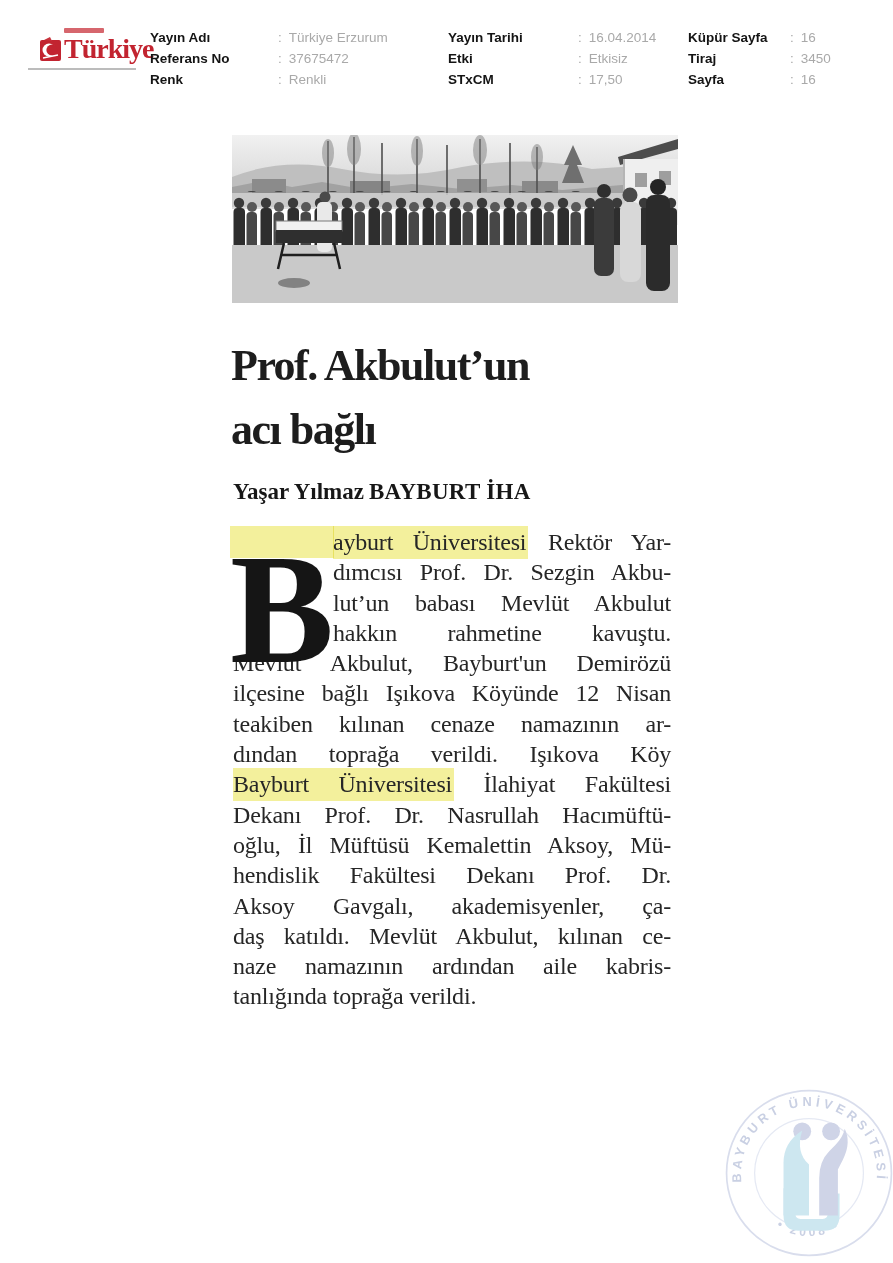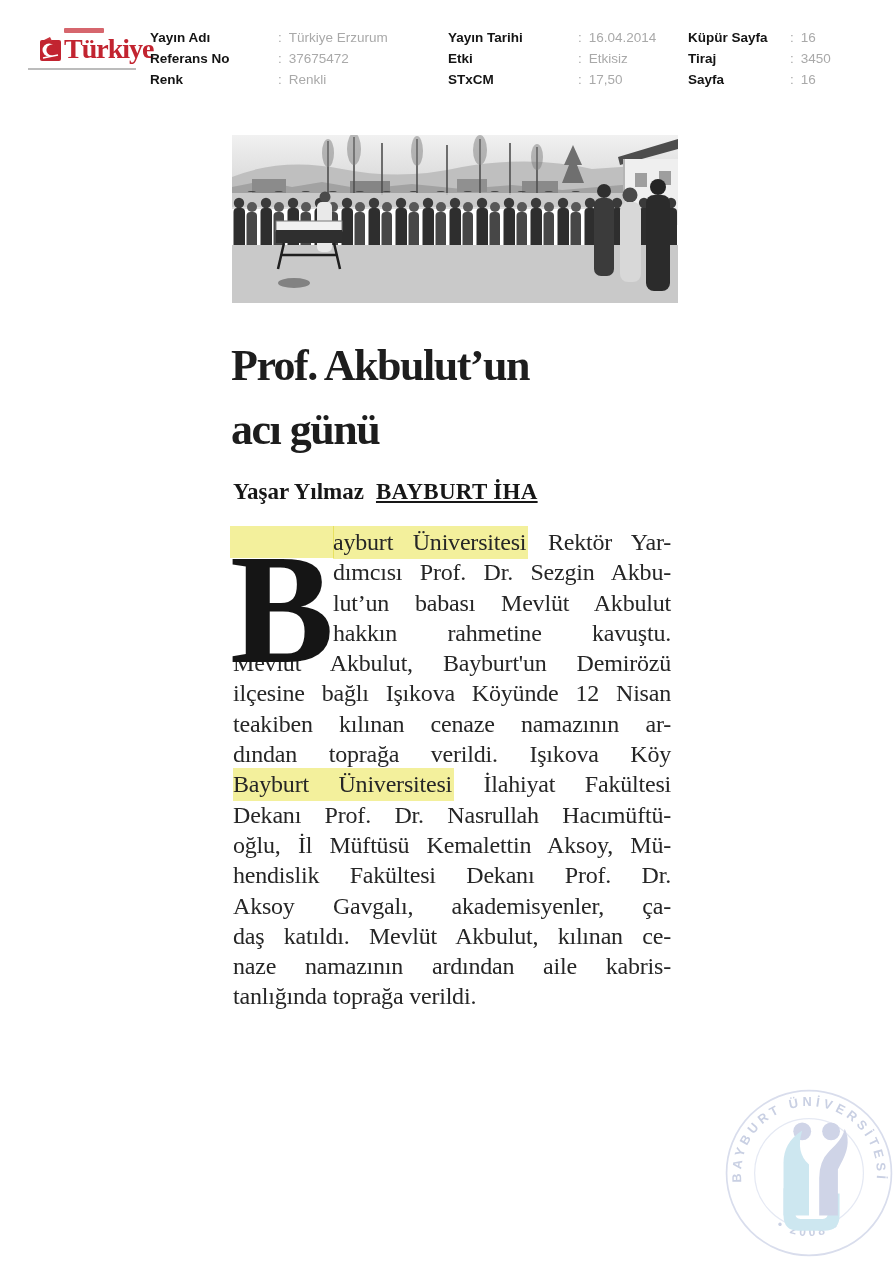--- a/index.html
+++ b/index.html
@@ -31,21 +31,21 @@
 
   
   .photo { position:absolute; left:232px; top:135px; width:446px; height:168px; }
 
   
   .headline { position:absolute; left:231px; top:334px; width:450px;
     font-family:"Liberation Serif", serif; font-weight:bold; font-size:44px;
     line-height:64px; letter-spacing:-1.5px; color:#1d1d1d; }
   .byline { position:absolute; left:233px; top:479px;
     font-family:"Liberation Serif", serif; font-weight:bold; font-size:23px; color:#171717; }
-  .byline .agency { margin-left:12px; letter-spacing:0.3px;text-decoration:underline; }
+  .byline .agency { margin-left:5px; letter-spacing:0.3px; }
 
   .body-text {
     position:absolute; left:233px; top:527px; width:438px;
     font-family:"Liberation Serif", serif; font-size:24px; line-height:30.3px;
     letter-spacing:-0.2px; color:#262626;
   }
   .dropcap { position:absolute; left:-3px; top:5px; font-weight:bold;
     font-size:156px; line-height:1; color:#151515;
     font-family:"Liberation Serif", serif; }
   .dc-band { position:absolute; left:-3px; top:-1px; width:104px; height:32px;
@@ -191,21 +191,21 @@
     </g>
     <g>
       <rect x="44" y="86" width="66" height="10" fill="#f1f1f1" stroke="#7a7a7a" stroke-width="1"></rect>
       <rect x="44" y="95" width="66" height="13" fill="#2f2f2f"></rect>
       <path d="M52,108 L46,134 M102,108 L108,134 M49,120 L105,120" stroke="#1f1f1f" stroke-width="2.5" fill="none"></path>
     </g>
   </svg>
 
   <div class="headline">
     <div>Prof. Akbulut’un</div>
-    <div>acı günü</div>
+    <div>acı bağlı</div>
   </div>
 
   <div class="byline">
     <span class="author">Yaşar Yılmaz</span><span class="agency">BAYBURT İHA</span>
   </div>
 
   <div class="body-text">
     <div class="dc-band"></div>
     <div class="dropcap">B</div>
     <div>

